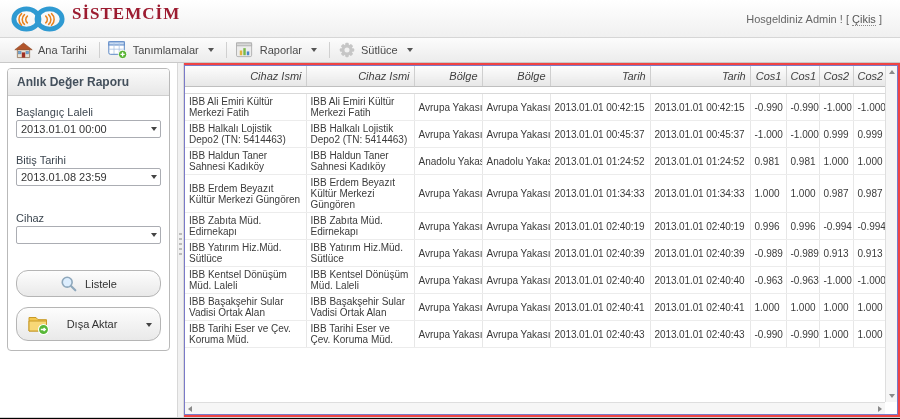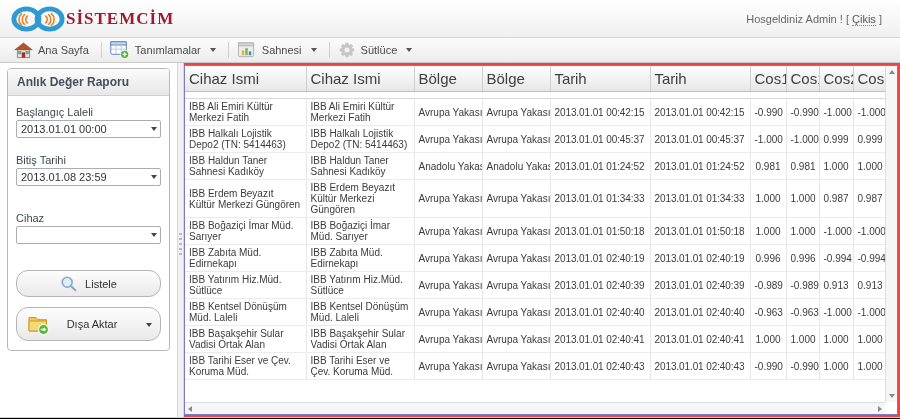--- a/index.html
+++ b/index.html
@@ -3,21 +3,21 @@
 <meta charset="utf-8">
 <style>
   * { box-sizing: border-box; margin: 0; padding: 0; }
   html,body { width:900px; height:419px; overflow:hidden;
     font-family:"Liberation Sans", sans-serif; font-size:11px; color:#444; background:#fff; }
 
   
   .top-header { height:38px; background:linear-gradient(#ffffff,#f0f0f0);
     border-bottom:1px solid #d6d6d6; display:flex; align-items:center; justify-content:space-between;
     padding:0 18px 0 10px; }
-  .brand { display:flex; align-items:center; }
+  .brand { display:flex; align-items:flex-start; gap:6px; }
   .brand-text { font-family:"Liberation Serif", serif; font-weight:bold; font-size:17px;
     color:#9c1b30; letter-spacing:1px; }
   .welcome { color:#666; font-size:11px;text-align:center; }
   .logout-link { color:#555; text-decoration:none; border-bottom:1px dotted #888; cursor:pointer; }
 
   
   .nav-bar { height:25px; background:linear-gradient(#fcfcfc,#ececec); border-bottom:1px solid #c9c9c9;
     display:flex; align-items:center; padding-left:8px; }
   .nav-item { display:flex; align-items:center; gap:5px; padding:2px 10px 2px 6px; cursor:pointer;
     color:#4a4a4a; font-size:11px; height:24px; }
@@ -52,29 +52,29 @@
   .btn-list { height:27px; }
   .btn-export { height:34px;padding-left:7px; }
   .btn-caret { position:absolute; right:8px; top:15px; width:0; height:0;
     border-left:3.5px solid transparent; border-right:3.5px solid transparent; border-top:4px solid #444; }
 
   
   .grid-panel { flex:1; margin:2px 2px 2px 0; border:1px solid #7a7ac8; background:#fff; position:relative; }
   .panel-body { position:absolute; left:0; top:0; bottom:12px; right:12px; display:flex; flex-direction:column; overflow:hidden; }
   table.grid { border-collapse:collapse; table-layout:fixed; width:701px; }
   .grid th { background:linear-gradient(#fdfdfd,#e7e7e7); border-right:1px solid #cfcfcf;
-    border-bottom:1px solid #bfbfbf; font-weight:normal; color:#3f3f3f; font-size:15px;
-    text-align:left; padding:4px 4px; height:20px; cursor:pointer; white-space:nowrap; overflow:hidden; }
+    border-bottom:1px solid #bfbfbf; font-weight:normal; color:#3f3f3f; font-size:11px;
+    text-align:right; padding:4px 4px; height:20px; cursor:pointer; white-space:nowrap; overflow:hidden;font-style:italic; }
   .grid td { border-right:1px solid #e7e7e7; border-bottom:1px solid #ececec; color:#3b3b3b;
     font-size:10px; line-height:11px; padding:2px 4px; vertical-align:middle; overflow:hidden; }
   .grid tr.spacer-row td { height:7px; border-right:none; border-bottom:1px solid #d9d9d9; padding:0; }
   .col0,.col1 { text-align:left; }
   .col2,.col3 { text-align:right; font-size:9.5px; white-space:nowrap; }
   .col4,.col5 { text-align:left; font-size:9.5px; letter-spacing:-0.1px; white-space:nowrap; padding-left:8px; }
-  .col6,.col7,.col8,.col9 { text-align:center; padding-right:6px; white-space:nowrap; }
+  .col6,.col7,.col8,.col9 { text-align:left; padding-right:6px; white-space:nowrap; }
   .arr { position:absolute; width:0; height:0; }
   .arr-left { left:3px; top:3px; border-top:3.5px solid transparent; border-bottom:3.5px solid transparent;
     border-right:4px solid #8a8a8a; }
   .arr-right { right:3px; top:3px; border-top:3.5px solid transparent; border-bottom:3.5px solid transparent;
     border-left:4px solid #8a8a8a; }
   .vscroll { position:absolute; right:0; top:0; bottom:12px; width:12px; background:#f6f6f6;
     border-left:1px solid #dedede; }
   .arr-up { left:2.5px; top:4px; border-left:3.5px solid transparent; border-right:3.5px solid transparent;
     border-bottom:4px solid #8a8a8a; }
   .arr-down { left:2.5px; bottom:4px; border-left:3.5px solid transparent; border-right:3.5px solid transparent;
@@ -119,21 +119,21 @@
   <div class="nav-item">
     <span class="icon">
       <svg width="19" height="17" viewBox="0 0 20 18">
         <path d="M3.5 8h13v8.5h-13z" fill="#e9e2d4" stroke="#8a6a50" stroke-width="0.8"></path>
         <path d="M10 1L0.8 8.2h18.4z" fill="#b2552c" stroke="#8a4420" stroke-width="0.6"></path>
         <rect x="8.2" y="11" width="3.6" height="5.5" fill="#a03024"></rect>
         <rect x="4.6" y="9.8" width="2.8" height="2.8" fill="#6fa8dc" stroke="#5580a8" stroke-width="0.5"></rect>
         <rect x="12.6" y="9.8" width="2.8" height="2.8" fill="#6fa8dc" stroke="#5580a8" stroke-width="0.5"></rect>
       </svg>
     </span>
-    <span>Ana Sayfa</span>
+    <span>Ana Tarihi</span>
   </div>
   <div class="nav-sep"></div>
   <div class="nav-item">
     <span class="icon">
       <svg width="20" height="18" viewBox="0 0 20 18">
         <rect x="0.8" y="0.8" width="15.5" height="12.5" rx="1.5" fill="#fff" stroke="#5b87c5"></rect>
         <rect x="0.8" y="0.8" width="15.5" height="3.2" fill="#c9dcf2" stroke="#5b87c5"></rect>
         <path d="M0.8 8.2h15.5 M6 1v12 M11.2 1v12" stroke="#a9c3e2" stroke-width="0.8" fill="none"></path>
         <circle cx="14.6" cy="13.4" r="4.2" fill="#57b332" stroke="#fff" stroke-width="0.9"></circle>
         <path d="M14.6 11.3v4.2 M12.5 13.4h4.2" stroke="#fff" stroke-width="1.4"></path>
@@ -146,21 +146,21 @@
   <div class="nav-item">
     <span class="icon">
       <svg width="20" height="17" viewBox="0 0 20 18">
         <rect x="1" y="1" width="16" height="14.5" rx="1.5" fill="#ececec" stroke="#b0b0b0"></rect>
         <rect x="1" y="1" width="16" height="3" fill="#d8d8d8" stroke="#b0b0b0"></rect>
         <rect x="4.5" y="9" width="2.6" height="5" fill="#e0b33c"></rect>
         <rect x="8.2" y="6.5" width="2.6" height="7.5" fill="#79b84a"></rect>
         <rect x="11.9" y="10" width="2.6" height="4" fill="#4a86c8"></rect>
       </svg>
     </span>
-    <span>Sahnesi</span>
+    <span>Raporlar</span>
     <span class="caret"></span>
   </div>
   <div class="nav-sep"></div>
   <div class="nav-item">
     <span class="icon">
       <svg width="18" height="18" viewBox="0 0 20 20">
         <g fill="#c6c6c6">
           <rect x="2" y="8" width="16" height="4" rx="1.2"></rect>
           <rect x="2" y="8" width="16" height="4" rx="1.2" transform="rotate(45 10 10)"></rect>
           <rect x="2" y="8" width="16" height="4" rx="1.2" transform="rotate(90 10 10)"></rect>
@@ -291,32 +291,20 @@
               <td class="col2">Avrupa Yakası</td>
               <td class="col3">Avrupa Yakası</td>
               <td class="col4">2013.01.01 01:34:33</td>
               <td class="col5">2013.01.01 01:34:33</td>
               <td class="col6">1.000</td>
               <td class="col7">1.000</td>
               <td class="col8">0.987</td>
               <td class="col9">0.987</td>
             </tr>
             <tr>
-              <td class="col0">IBB Boğaziçi İmar Müd. Sarıyer</td>
-              <td class="col1">IBB Boğaziçi İmar Müd. Sarıyer</td>
-              <td class="col2">Avrupa Yakası</td>
-              <td class="col3">Avrupa Yakası</td>
-              <td class="col4">2013.01.01 01:50:18</td>
-              <td class="col5">2013.01.01 01:50:18</td>
-              <td class="col6">1.000</td>
-              <td class="col7">1.000</td>
-              <td class="col8">-1.000</td>
-              <td class="col9">-1.000</td>
-            </tr>
-            <tr>
               <td class="col0">IBB Zabıta Müd. Edirnekapı</td>
               <td class="col1">IBB Zabıta Müd. Edirnekapı</td>
               <td class="col2">Avrupa Yakası</td>
               <td class="col3">Avrupa Yakası</td>
               <td class="col4">2013.01.01 02:40:19</td>
               <td class="col5">2013.01.01 02:40:19</td>
               <td class="col6">0.996</td>
               <td class="col7">0.996</td>
               <td class="col8">-0.994</td>
               <td class="col9">-0.994</td>

